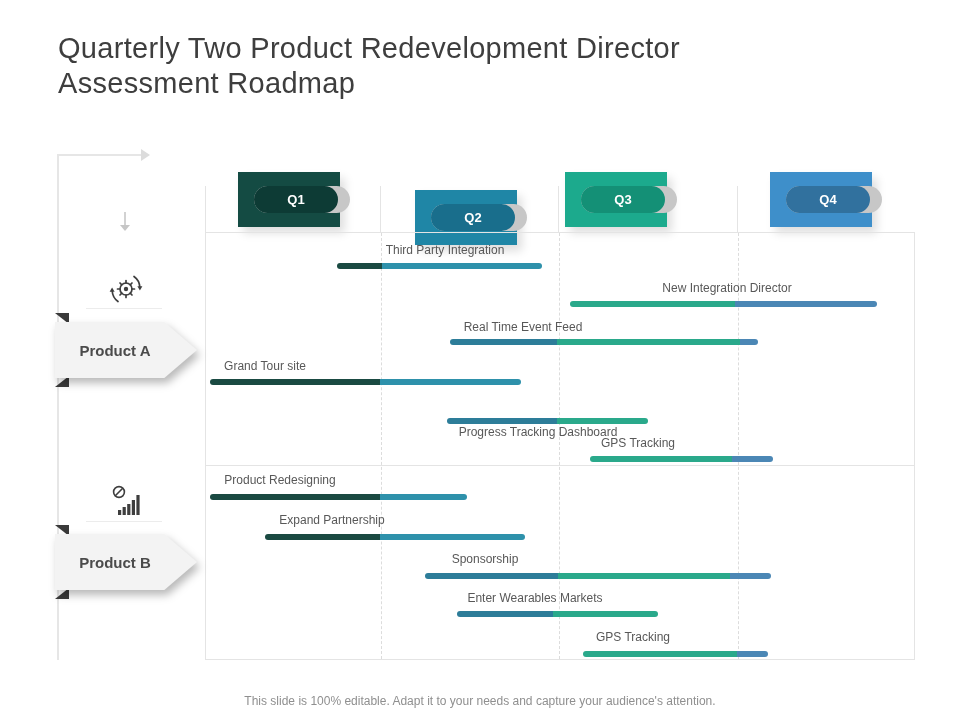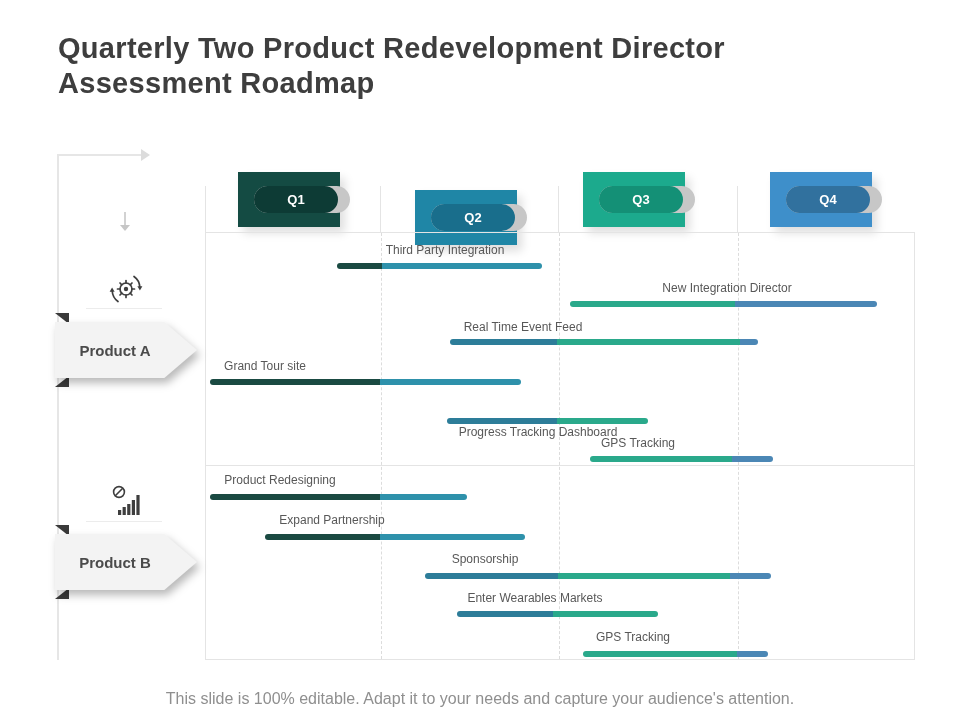--- a/index.html
+++ b/index.html
@@ -1,20 +1,20 @@
 <!DOCTYPE html>
 <html><head>
 <meta charset="utf-8">
 <style>
   html,body{margin:0;padding:0;background:#ffffff;}
   #slide{position:relative;width:960px;height:720px;background:#ffffff;overflow:hidden;
          font-family:"Liberation Sans", sans-serif;}
   
   #title{position:absolute;left:58px;top:12px;width:780px;font-size:29px;line-height:1.2;
-         color:#3e3e3e;letter-spacing:0.3px;font-weight:700;}
+         color:#3e3e3e;letter-spacing:0.3px;font-weight:400;}
   
   .conn-v{position:absolute;left:57px;top:155px;width:1.5px;height:505px;background:#e6e6e6;}
   .conn-h{position:absolute;left:57px;top:154px;width:85px;height:1.5px;background:#e6e6e6;}
   .conn-arrow{position:absolute;left:141px;top:149px;width:0;height:0;
          border-top:6px solid transparent;border-bottom:6px solid transparent;border-left:9px solid #dcdcdc;}
   
   #pname{position:absolute;left:78px;top:183px;width:100px;height:29px;background:#f4f4f4;
          border-radius:4px;box-shadow:3px 4px 6px rgba(0,0,0,0.22);display:flex;align-items:center;
          justify-content:center;font-size:12.5px;font-weight:bold;color:#4f4f4f;}
   .pname-stem{position:absolute;left:124px;top:212px;width:1.5px;height:13px;background:#d2d2d2;}
@@ -45,21 +45,21 @@
   .fold-bot{bottom:-9px;left:0;clip-path:polygon(100% 0,100% 100%,0 100%);}
   .shadow-wrap{position:absolute;inset:0;filter:drop-shadow(3px 5px 4px rgba(0,0,0,0.28));}
   .pbody{width:100%;height:100%;background:#f3f3f3;
          clip-path:polygon(0 0,77% 0,100% 50%,77% 100%,0 100%);
          display:flex;align-items:center;justify-content:center;padding-right:22px;box-sizing:border-box;
          font-size:15px;font-weight:bold;color:#4b4b4b;}
   .picon{position:absolute;left:104px;width:44px;height:38px;}
   .iconline{position:absolute;left:86px;width:76px;height:1px;background:#ececec;}
   
   #footer{position:absolute;left:0;bottom:12px;width:100%;text-align:center;
-          font-size:16px;color:#8f8f8f;}
+          font-size:12px;color:#8f8f8f;}
 </style>
 </head>
 <body>
 
 <div id="slide">
 
   <h1 id="title">Quarterly Two Product Redevelopment Director Assessment Roadmap</h1>
 
   <div class="conn-v"></div>
   <div class="conn-h"></div>
@@ -76,21 +76,21 @@
           <span class="qlabel">Q1</span>
         </div>
       </div>
       <div class="qhead" style="left: 415px; margin-top: 18px;">
         <div class="qrect" style="background:#1f86a6"></div>
         <div class="qgray"></div>
         <div class="qdark" style="background:#196e8c">
           <span class="qlabel">Q2</span>
         </div>
       </div>
-      <div class="qhead" style="left: 583px;">
+      <div class="qhead" style="left: 565px;">
         <div class="qrect" style="background:#1caa8d"></div>
         <div class="qgray"></div>
         <div class="qdark" style="background:#149076">
           <span class="qlabel">Q3</span>
         </div>
       </div>
       <div class="qhead" style="left: 770px;">
         <div class="qrect" style="background:#3e8fca"></div>
         <div class="qgray"></div>
         <div class="qdark" style="background:#31719e">

